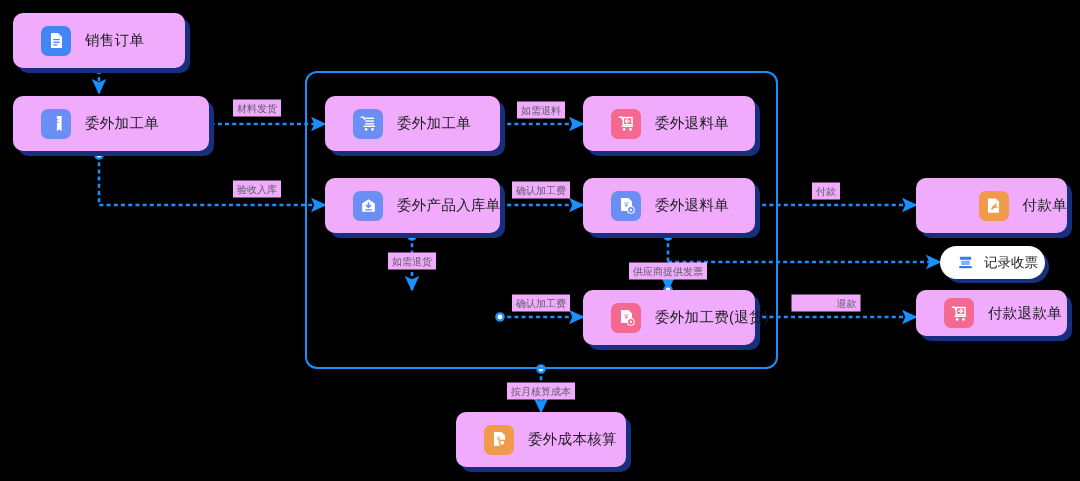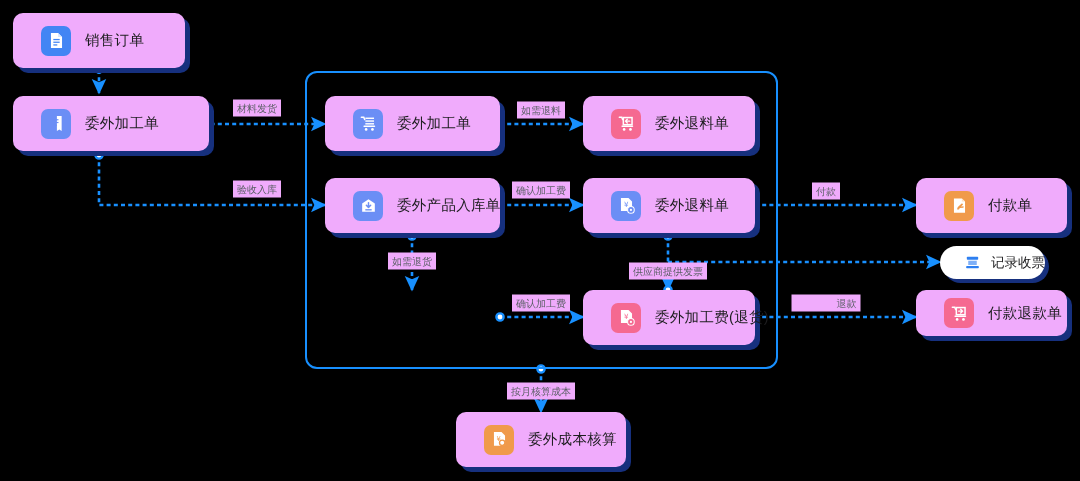--- a/index.html
+++ b/index.html
@@ -194,21 +194,21 @@
         <text x="11.7" y="14.3" font-size="9" font-family="DejaVu Sans, sans-serif" fill="#f56991" text-anchor="middle">¥</text>
         <circle cx="17.6" cy="17.6" r="4.2" fill="#f56991" stroke="#fff" stroke-width="1.3"></circle>
         <circle cx="17.6" cy="17.6" r="1.4" fill="#fff"></circle>
       </svg>
     </span>
     <span class="lbl">
       <span>委外加工费(退货)</span>
     </span>
   </div>
 
-  <div class="node" style="left:916px;top:178px;width:151px;height:55px;">
+  <div class="node" style="left:916px;top:178px;width:151px;height:55px;justify-content:flex-end;">
     <span class="ico t-orange">
       <svg width="19" height="19" viewBox="0 0 24 24">
         <path d="M5 3h10l4 4v14H5z" fill="#fff"></path>
         <path d="M15 3l4 4h-4z" fill="#fde0c6"></path>
         <path d="M9 17c0-2 1.2-3.4 2.6-4.6l3.6-3.2 1.3 1.5-2.6 2.5 3.3-.3-.2 1.8-4.4.5c-.8.6-1.2 1.2-1.2 1.8z" fill="#f09a4b"></path>
       </svg>
     </span>
     <span class="lbl">付款单</span>
   </div>
 
@@ -219,21 +219,21 @@
         <rect x="8" y="4.5" width="11" height="9" fill="none" stroke="#fff" stroke-width="1.9"></rect>
         <path d="M11 9h5M13.5 6.6L16 9l-2.5 2.4" stroke="#fff" stroke-width="1.7" fill="none" stroke-linecap="round" stroke-linejoin="round"></path>
         <path d="M6.5 15.5h13" stroke="#fff" stroke-width="2" stroke-linecap="round"></path>
         <circle cx="9" cy="19.5" r="1.7" fill="#fff"></circle>
         <circle cx="17" cy="19.5" r="1.7" fill="#fff"></circle>
       </svg>
     </span>
     <span class="lbl">付款退款单</span>
   </div>
 
-  <div class="pill" style="left:940px;top:246px;width:105px;height:33px;justify-content:flex-end;">
+  <div class="pill" style="left:940px;top:246px;width:105px;height:33px;">
     <span class="ico">
       <svg width="17" height="17" viewBox="0 0 24 24">
         <rect x="4" y="4" width="16" height="4" rx="1" fill="#2d7ff0"></rect>
         <rect x="6" y="9.5" width="12" height="6" fill="#7fb0f7"></rect>
         <rect x="3" y="17" width="18" height="3" rx="1.2" fill="#2d7ff0"></rect>
       </svg>
     </span>
     <span class="lbl">记录收票</span>
   </div>
 

